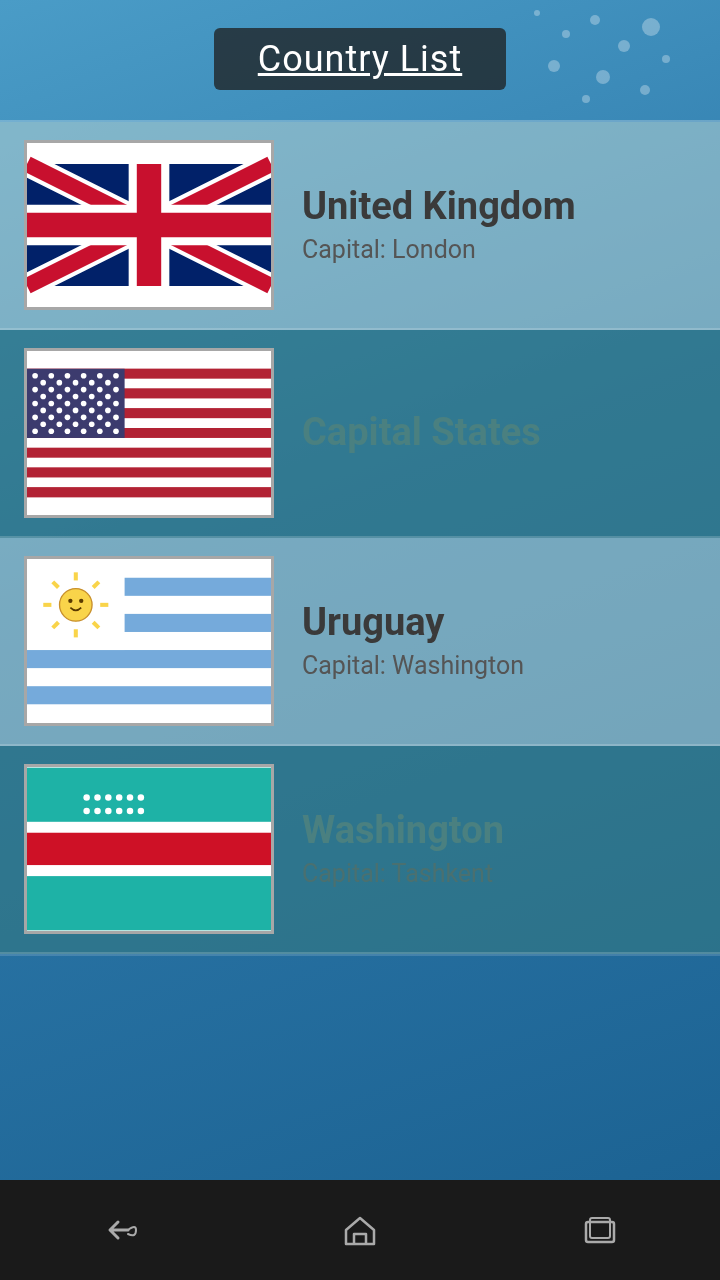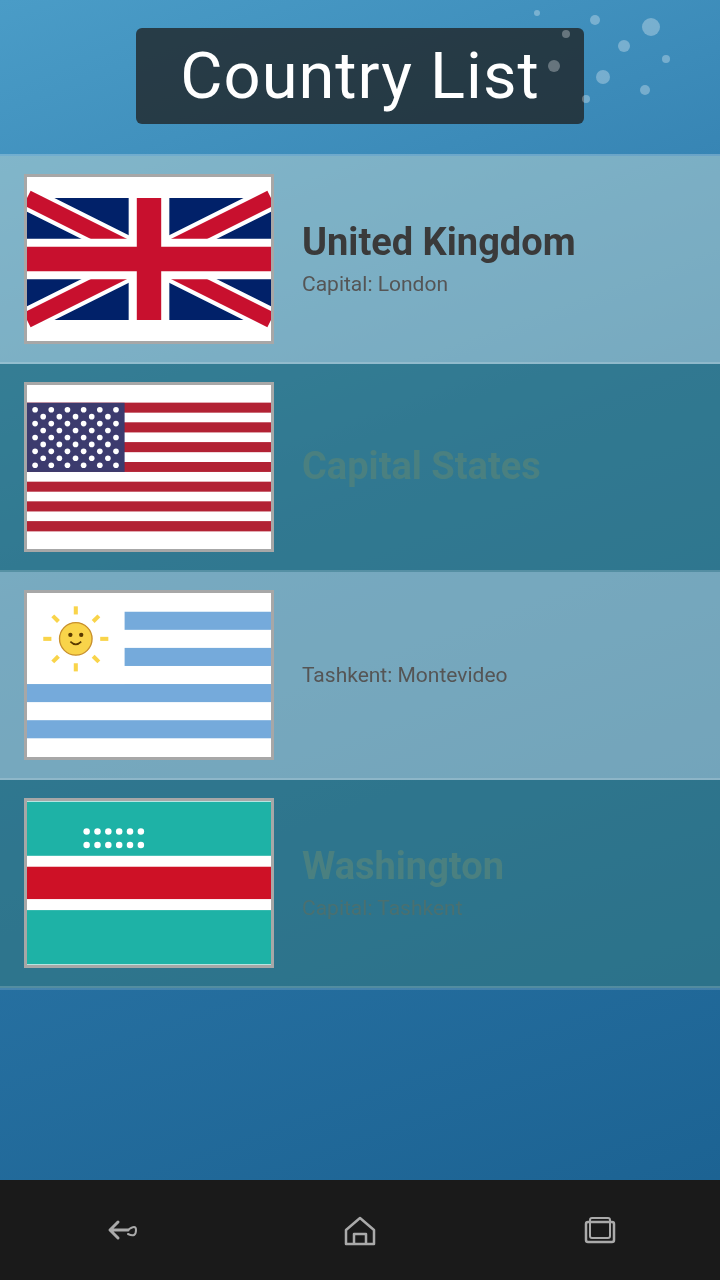--- a/index.html
+++ b/index.html
@@ -17,25 +17,26 @@
     .page-title-wrap {
       display: flex;
       justify-content: center;
       align-items: center;
       padding: 28px 20px 30px;
     }
 
     .page-title {
       background: rgba(30, 30, 30, 0.75);
       color: #fff;
-      font-size: 65px;
+      font-size: 36px;
       font-weight: 400;
       padding: 10px 44px;
       border-radius: 6px;
       letter-spacing: 1px;
+      text-decoration: underline;
     }
 
     .country-list {
       display: flex;
       flex-direction: column;
       gap: 0;
       border-top: 2px solid rgba(255,255,255,0.25);
       border-bottom: 2px solid rgba(255,255,255,0.15);
     }
 
@@ -86,21 +87,21 @@
       font-weight: 700;
       color: #3a3a3a;
       line-height: 1.1;
     }
 
     .country-item:nth-child(even) .country-name {
       color: #4a8080;
     }
 
     .country-capital {
-      font-size: 21px;
+      font-size: 25px;
       font-weight: 400;
       color: #555;
     }
 
     .country-item:nth-child(even) .country-capital {
       color: #4a7070;
     }
 
     
     .nav-bar {
@@ -285,21 +286,22 @@
           </g>
 
           <circle cx="0" cy="0" r="6" fill="#F9D44A" stroke="#C8902E" stroke-width="0.5"></circle>
           <circle cx="-2" cy="-1.5" r="0.8" fill="#5a3a00"></circle>
           <circle cx="2" cy="-1.5" r="0.8" fill="#5a3a00"></circle>
           <path d="M-2,1 Q0,3 2,1" stroke="#5a3a00" stroke-width="0.6" fill="none"></path>
         </g>
       </svg>
     </div>
     <div class="country-info">
-      <span class="country-capital">Tashkent: Montevideo</span>
+      <span class="country-name">Uruguay</span>
+      <span class="country-capital">Capital: Washington</span>
     </div>
   </div>
 
   <div class="country-item">
     <div class="flag-container">
       <svg viewBox="0 0 90 60" xmlns="http://www.w3.org/2000/svg">
 
         <rect width="90" height="20" fill="#1EB2A6"></rect>
         <rect y="20" width="90" height="4" fill="#fff"></rect>
         <rect y="24" width="90" height="12" fill="#CE1126"></rect>

